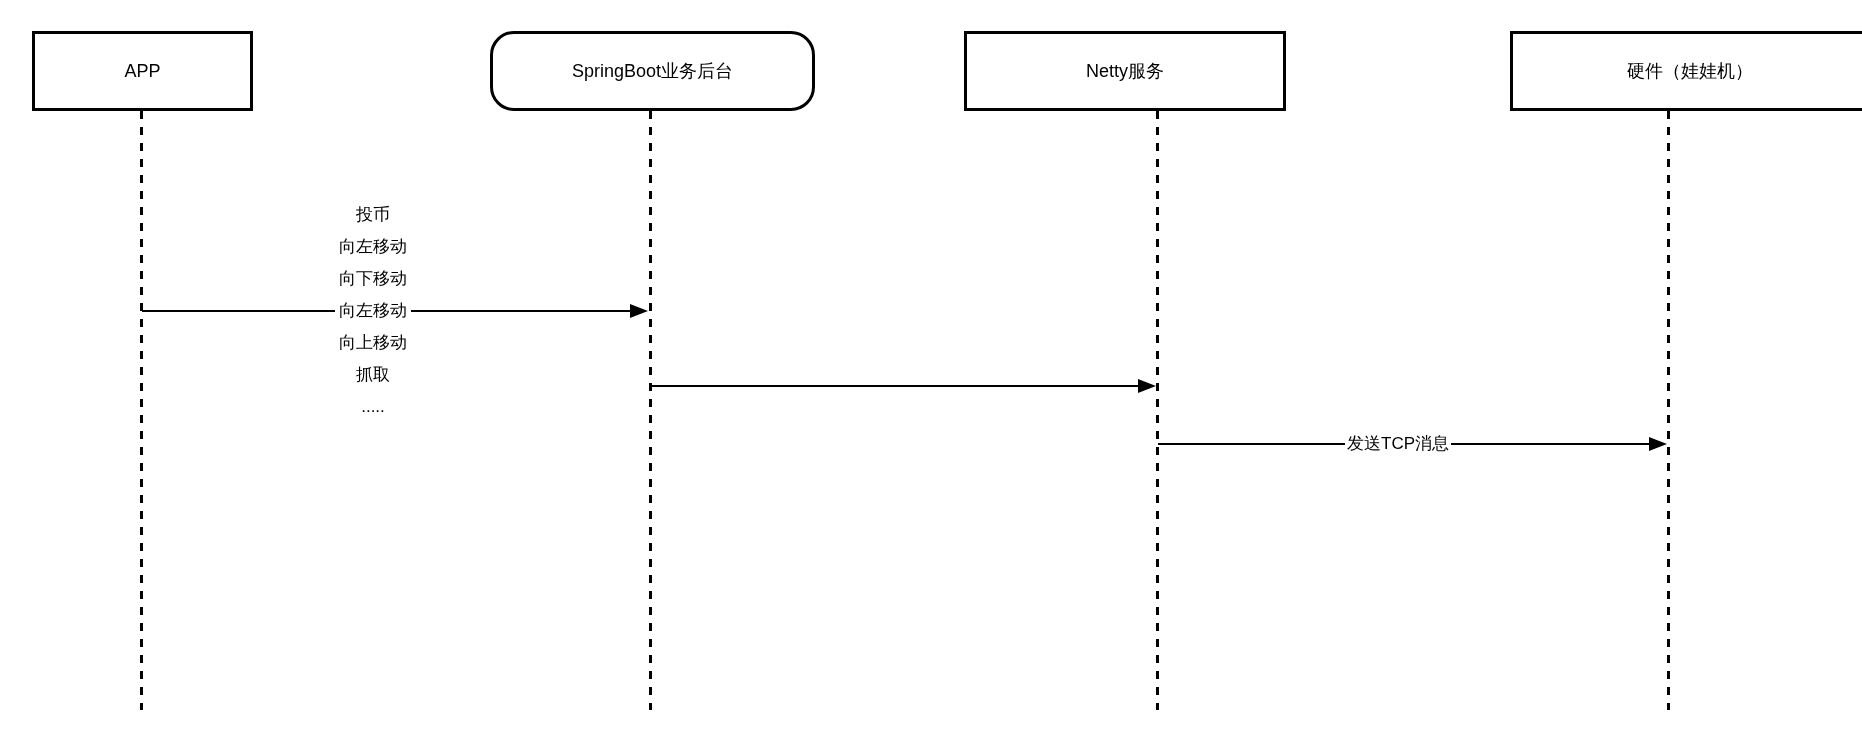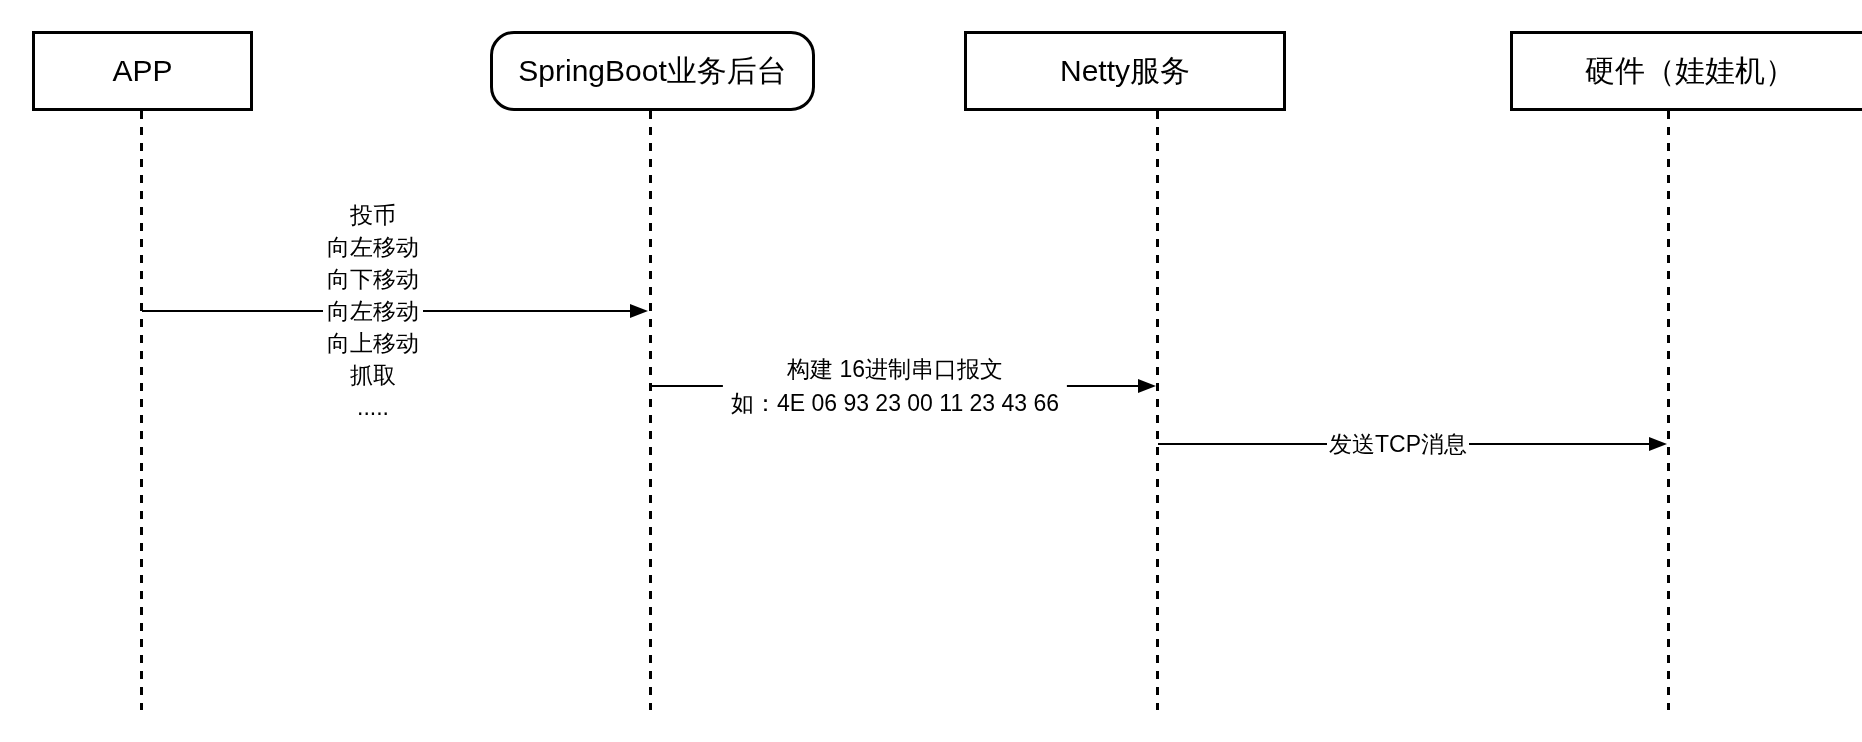--- a/index.html
+++ b/index.html
@@ -20,21 +20,21 @@
   .pbox {
     position: absolute;
     top: 31px;
     height: 80px;
     background: #ffffff;
     border: 3px solid #000000;
     box-sizing: border-box;
     display: flex;
     align-items: center;
     justify-content: center;
-    font-size: 30px;
+    font-size: 18px;
     white-space: nowrap;
   }
   .pbox-app        { left: 32px;   width: 221px; }
   .pbox-springboot { left: 490px;  width: 325px; border-radius: 24px; }
   .pbox-netty      { left: 964px; width: 322px; }
   .pbox-hardware   { left: 1510px; width: 360px; }
 
   
   .lifeline {
     position: absolute;
@@ -69,21 +69,21 @@
   .arrowhead-1 { left: 630px;  top: 304px; }
   .arrowhead-2 { left: 1138px; top: 379px; }
   .arrowhead-3 { left: 1649px; top: 437px; }
 
   
   .mlabel {
     position: absolute;
     transform: translateX(-50%);
     background: #ffffff;
     text-align: center;
-    font-size: 23px;
+    font-size: 17px;
     white-space: nowrap;
   }
   .mlabel span { display: block; }
   .mlabel-1 { left: 373px;  top: 199px; line-height: 32px; padding: 0 4px; }
   .mlabel-2 { left: 895px;  top: 352px; line-height: 34px; padding: 0 8px; }
   .mlabel-3 { left: 1398px; top: 427px; line-height: 34px; padding: 0 2px; }
 </style>
 </head>
 <body>
 
@@ -114,24 +114,20 @@
     <span>向左移动</span>
     <span>向下移动</span>
     <span>向左移动</span>
     <span>向上移动</span>
     <span>抓取</span>
     <span>.....</span>
   </div>
 
   <div class="mline mline-2"></div>
   <div class="arrowhead arrowhead-2"></div>
-  <div class="mlabel mlabel-2">
-    <span>构建 16进制串口报文</span>
-    <span>如：4E 06 93 23 00 11 23 43 66</span>
-  </div>
 
   <div class="mline mline-3"></div>
   <div class="arrowhead arrowhead-3"></div>
   <div class="mlabel mlabel-3">
     <span>发送TCP消息</span>
   </div>
 
 </div>
 
 </body></html>

